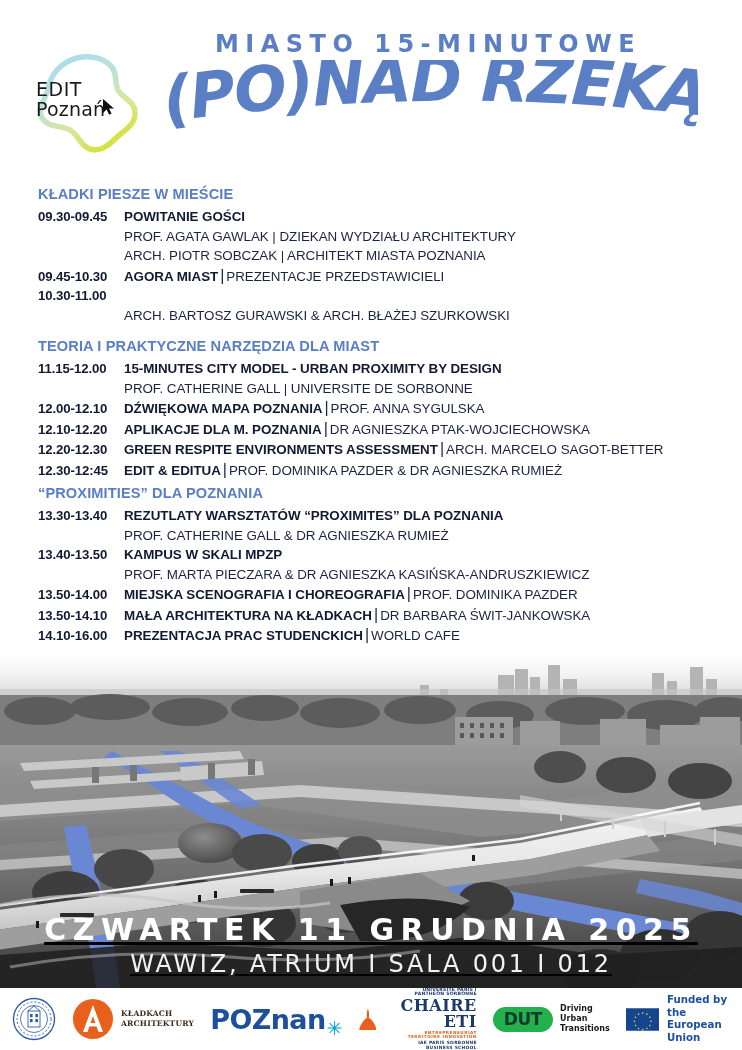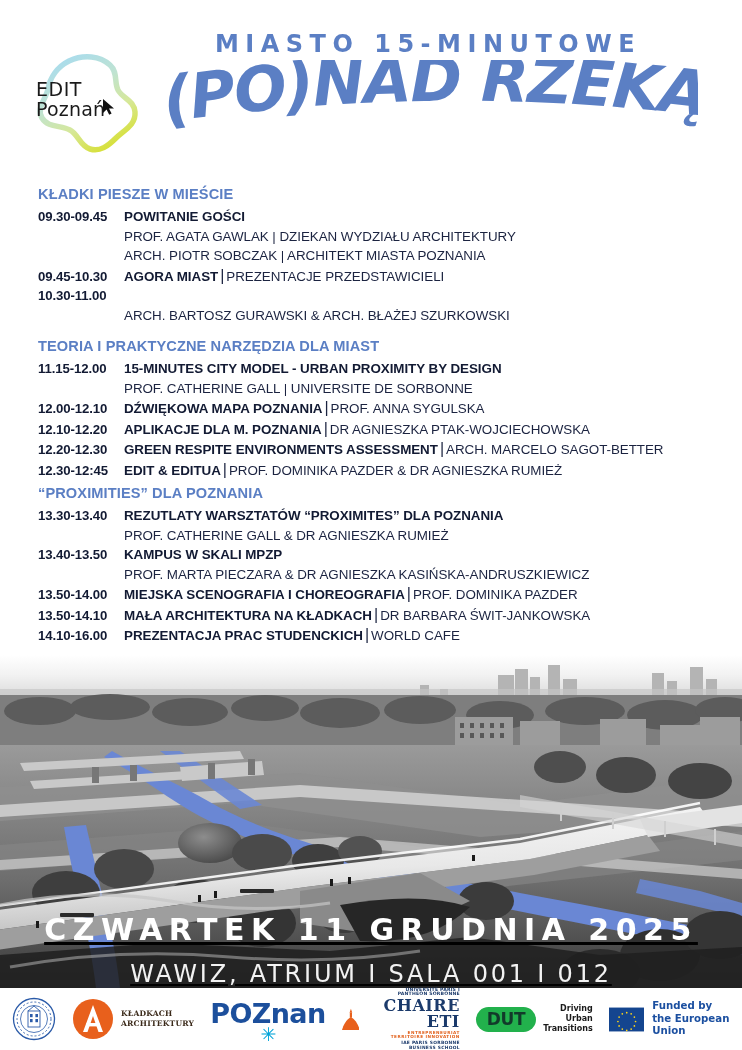--- a/index.html
+++ b/index.html
@@ -82,56 +82,56 @@
     text-align: center; z-index: 5; pointer-events: none; text-decoration: underline;
   }
   .cap-date {
     font-family: "DejaVu Sans", sans-serif;
     font-size: 30px; font-weight: 700; color: #ffffff;
     letter-spacing: 6.5px; white-space: nowrap;
   }
   .cap-place {
     font-family: "DejaVu Sans", sans-serif;
     font-size: 24px; font-weight: 400; color: #f2f2f2;
-    letter-spacing: 2.8px; white-space: nowrap; margin-top: 13px;
+    letter-spacing: 2.8px; white-space: nowrap; margin-top: 3px;
   }
 
   
   .footer {
     position: absolute; left: 0; top: 988px; width: 742px; height: 62px;
     background: #ffffff; display: flex; align-items: center;
     padding: 0 12px;
   }
   .flogo { display: flex; align-items: center; }
   .flogo + .flogo { margin-left: 16px; }
 
   .put-seal { width: 44px; height: 44px; }
   .wa-logo { display:flex; align-items:center; }
   .wa-mark { width: 42px; height: 42px; }
   .wa-text {
     margin-left: 7px; font-family: "DejaVu Serif", serif;
     font-size: 7.6px; font-weight: 700; color: #3b2a1a;
     line-height: 10px; letter-spacing: 0.2px;
   }
-  .poznan-logo { display:flex; align-items: center; flex-direction: column; }
+  .poznan-logo { display:flex; align-items: flex-end; }
   .poznan-logo .pz {
     font-family: "DejaVu Sans", sans-serif; font-weight: 700;
     font-size: 27px; color: #1c4f9c; letter-spacing: -0.6px;
   }
   .poznan-logo .star { color: #00a3d8; font-size: 19px; margin-left: 1px; line-height: 0.6; }
 
   .chaire { display:flex; align-items:center; }
   .chaire-mark { width: 26px; height: 34px; }
   .chaire-text { margin-left: 16px; text-align: right; line-height: 1; }
   .chaire-text .c1 { font-family:"DejaVu Sans", sans-serif; font-size: 4.6px; font-weight:700; color:#1b3a6b; letter-spacing: 0.2px; }
   .chaire-text .c2 { font-family:"DejaVu Serif", serif; font-size: 16px; font-weight:700; color:#1b3a6b; letter-spacing: 0.5px; margin: 1px 0; }
   .chaire-text .c3 { font-family:"DejaVu Sans", sans-serif; font-size: 4.2px; font-weight:700; color:#e2611c; letter-spacing: 0.5px; }
   .chaire-text .c4 { font-family:"DejaVu Sans", sans-serif; font-size: 4.4px; font-weight:700; color:#1b3a6b; letter-spacing: 0.3px; margin-top: 2px; }
 
-  .dut { display:flex; align-items:center;text-align:right; }
+  .dut { display:flex; align-items:center; }
   .dut-pill {
     background:#22b14c; border-radius: 999px; padding: 4px 11px;
     font-family:"DejaVu Sans", sans-serif; font-size: 17px; font-weight: 700;
     color: #123a2a; letter-spacing: -0.4px; line-height: 1;
   }
   .dut-text {
     margin-left: 7px; font-family:"DejaVu Sans", sans-serif;
     font-size: 8px; font-weight: 700; color: #1a1a1a; line-height: 10px;
   }
 

